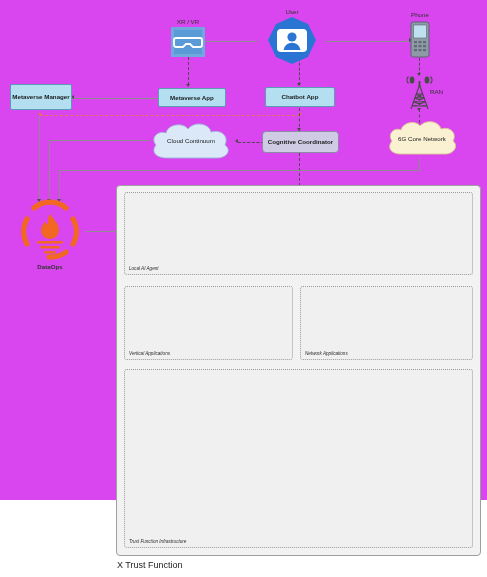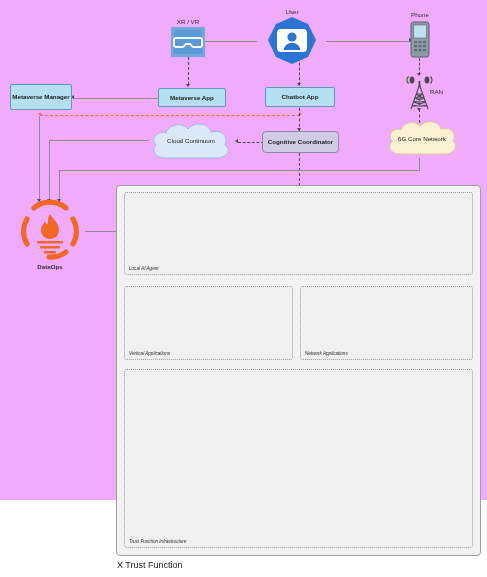--- a/index.html
+++ b/index.html
@@ -1,18 +1,18 @@
 <!DOCTYPE html>
 <html><head>
 <meta charset="utf-8">
 <style>
   html,body{margin:0;padding:0;background:#ffffff;}
   body{width:487px;height:577px;overflow:hidden;
        font-family:"Liberation Sans", sans-serif;}
-  #canvas{position:relative;width:487px;height:500px;background:#f0abfc;}
+  #canvas{position:relative;width:487px;height:500px;background:#d946ef;}
 
   
   .node{position:absolute;box-sizing:border-box;display:flex;
         align-items:center;justify-content:center;text-align:center;
         font-size:6.2px;font-weight:bold;color:#1b1b1b;line-height:1.25;}
   .box-blue{background:#b3dff0;border:0.8px solid #5a9bb5;border-radius:2px;}
   .box-purple{background:#cfcbe4;border:0.8px solid #8d89a8;border-radius:4px;}
 
   .caption{position:absolute;font-size:6.2px;color:#333;text-align:center;
            white-space:nowrap;}

